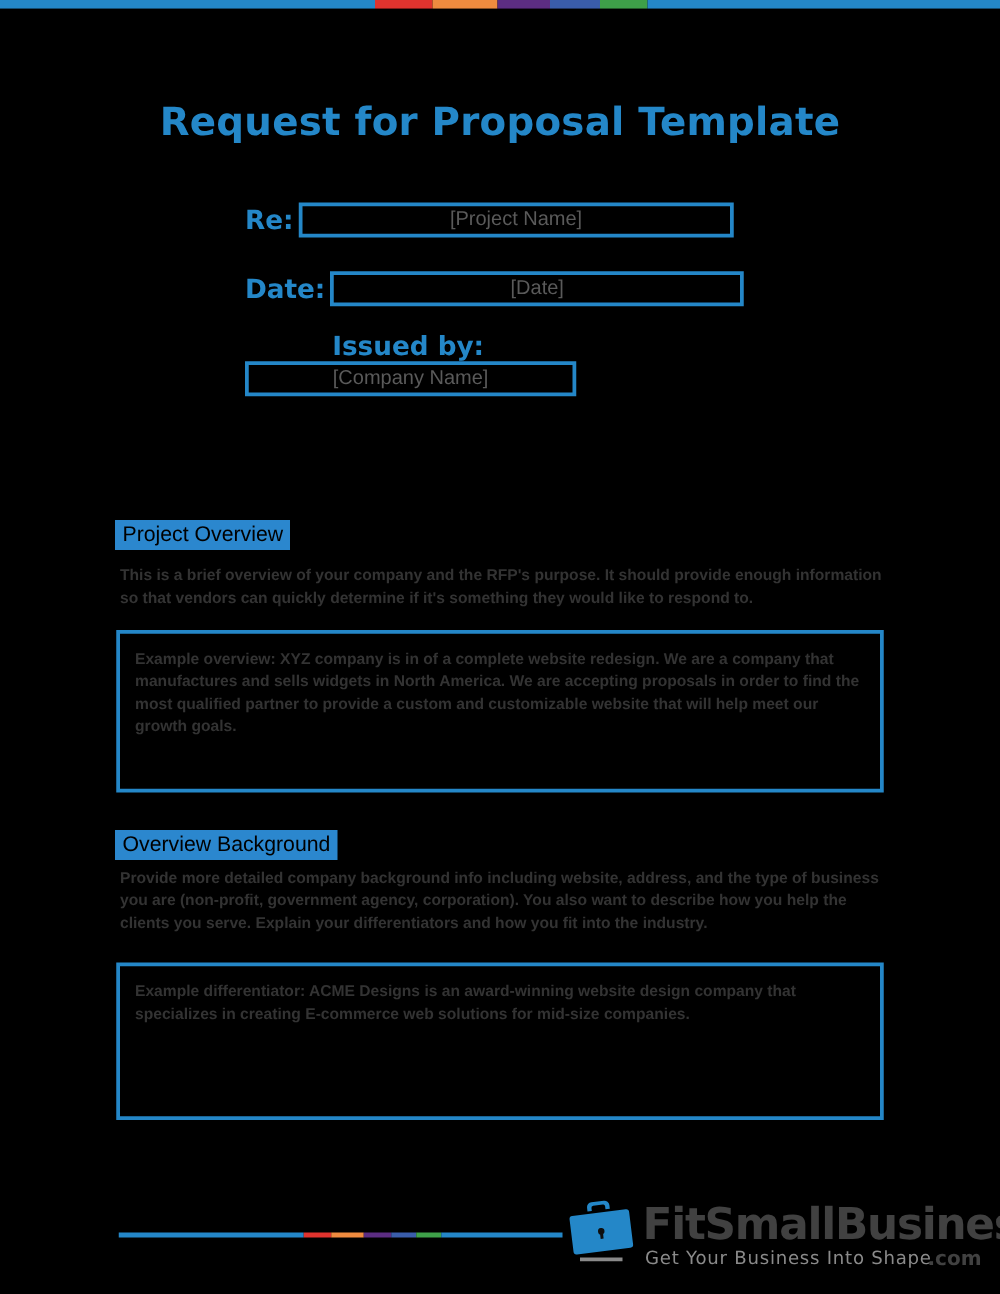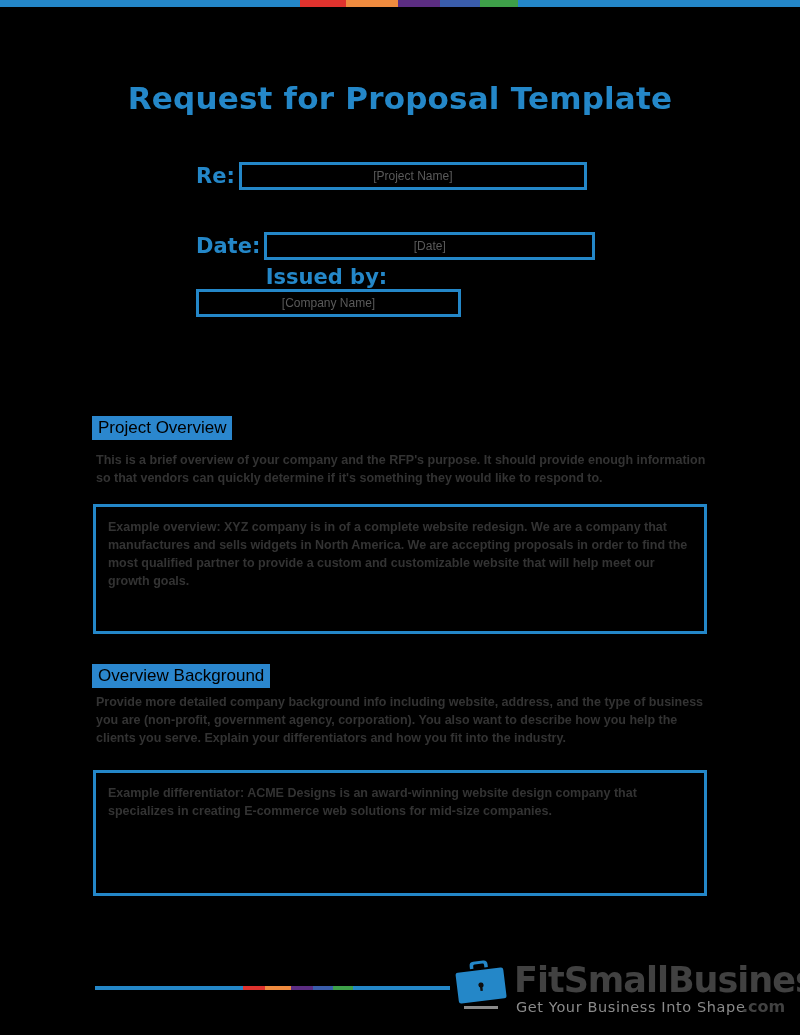--- a/index.html
+++ b/index.html
@@ -62,29 +62,29 @@
     font-family: "DejaVu Sans", sans-serif;
     white-space: nowrap;
     margin-right: 4px;
   }
   .field-box {
     border: 3px solid #2487c8;
     height: 22px;
     line-height: 22px;
     text-align: center;
     color: #5a5a5a;
-    font-size: 12px;
+    font-size: 16px;
     font-family: "Liberation Sans", sans-serif;
     box-sizing: content-box;
   }
 
   #row-re    { top: 155px; left: 196px; }
   #row-re .field-box    { width: 342px; }
 
-  #row-date  { top: 225px; left: 196px; }
+  #row-date  { top: 210px; left: 196px; }
   #row-date .field-box  { width: 325px; }
 
   #row-issued{ top: 258px; left: 196px; flex-direction: column; }
   #row-issued .field-box{ width: 259px; }
 
   #row-poc   { top: 307px; left: 198px; }
   #row-poc .field-box   { width: 396px; }
 
   
   .section-heading {

